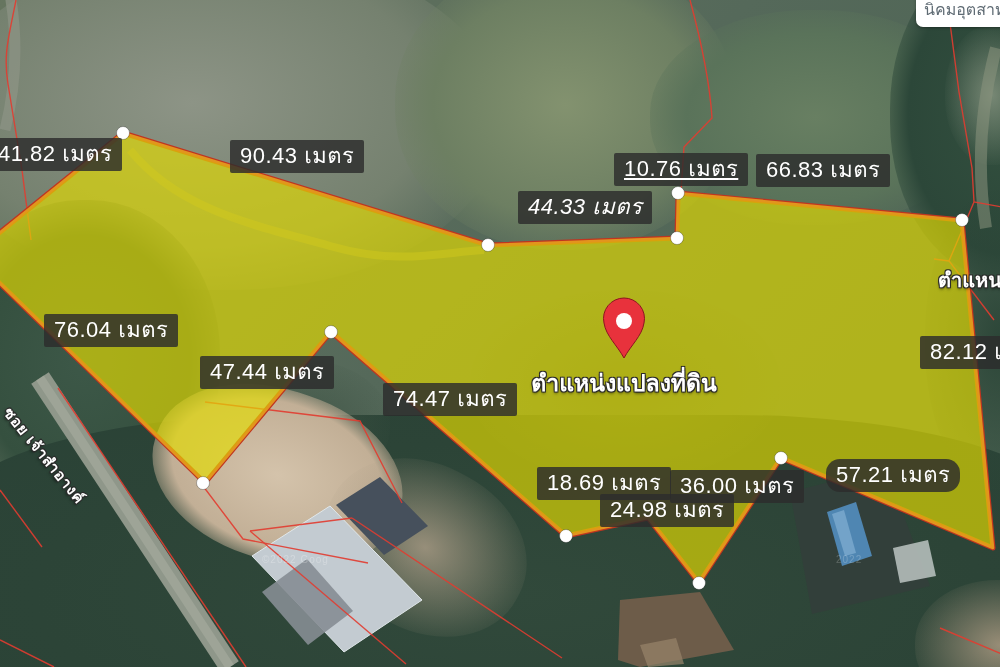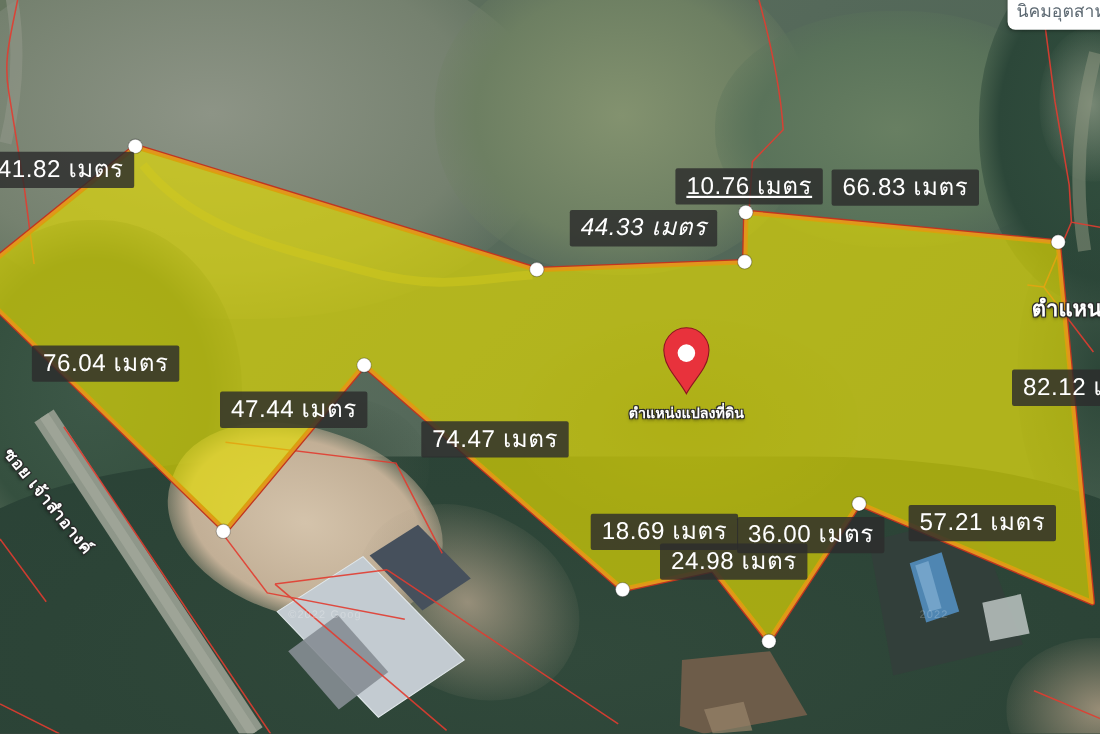--- a/index.html
+++ b/index.html
@@ -8,21 +8,21 @@
          background:linear-gradient(135deg,#66755f 0%,#55695a 45%,#47604f 100%);}
   .blob{position:absolute;border-radius:48%;}
   .svg-overlay{position:absolute;left:0;top:0;}
   .mlabel{position:absolute;background:rgba(44,44,44,.82);color:#fff;
           font-size:22px;line-height:27px;padding:2px 10px 4px;white-space:nowrap;
           border-radius:2px;letter-spacing:.5px;}
   .outlined{color:#fff;font-weight:bold;white-space:nowrap;
             text-shadow:-1px -1px 0 #2b2b2b,1px -1px 0 #2b2b2b,-1px 1px 0 #2b2b2b,
                         1px 1px 0 #2b2b2b,0 2px 3px rgba(0,0,0,.55);}
   .pin-caption{position:absolute;left:624px;top:365px;transform:translateX(-50%);
-               font-size:13px;text-align:right;}
+               font-size:23px;text-align:right;}
   .road-label{position:absolute;left:16px;top:402px;transform:rotate(51deg);
               transform-origin:0 0;font-size:15px;letter-spacing:1px;}
   .right-partial{position:absolute;left:938px;top:264px;font-size:20px;}
   .place-label{position:absolute;left:916px;top:-15px;width:110px;height:42px;
                background:#fff;border-radius:7px;box-shadow:0 1px 3px rgba(0,0,0,.35);
                color:#5e6a73;font-size:16px;padding:5px 8px;box-sizing:border-box;
                display:flex;align-items:flex-end;white-space:nowrap;overflow:hidden;}
   .watermark{position:absolute;color:rgba(255,255,255,.26);font-size:10px;
              letter-spacing:1px;white-space:nowrap;}
 </style>
@@ -97,31 +97,32 @@
       <circle cx="203" cy="483" r="6.5"></circle>
     </g>
 
     <g>
       <path d="M624,358 C617,345 606,336 604,323 A20.5,20.5 0 1 1 644,323 C642,336 631,345 624,358 Z" fill="#e8323c" stroke="#8c1420" stroke-width="1"></path>
       <circle cx="624" cy="321" r="8" fill="#ffffff"></circle>
     </g>
   </svg>
 
   <div class="mlabel" style="left:-12px;top:138px;">41.82 เมตร</div>
+  <div class="mlabel" style="left:230px;top:140px;">90.43 เมตร</div>
   <div class="mlabel" style="left:518px;top:191px;font-style:italic;">44.33 เมตร</div>
   <div class="mlabel" style="left:614px;top:153px;text-decoration:underline;">10.76 เมตร</div>
   <div class="mlabel" style="left:756px;top:154px;">66.83 เมตร</div>
-  <div class="mlabel" style="left:29px;top:314px;text-align:center;">76.04 เมตร</div>
+  <div class="mlabel" style="left:44px;top:314px;text-align:center;">76.04 เมตร</div>
   <div class="mlabel" style="left:200px;top:356px;">47.44 เมตร</div>
   <div class="mlabel" style="left:383px;top:383px;">74.47 เมตร</div>
   <div class="mlabel" style="left:920px;top:336px;">82.12 เมตร</div>
   <div class="mlabel" style="left:537px;top:467px;">18.69 เมตร</div>
   <div class="mlabel" style="left:670px;top:470px;">36.00 เมตร</div>
   <div class="mlabel" style="left:600px;top:494px;">24.98 เมตร</div>
-  <div class="mlabel" style="left:826px;top:459px;">57.21 เมตร</div>
+  <div class="mlabel" style="left:826px;top:459px;border-radius:14px;">57.21 เมตร</div>
 
   <div class="outlined pin-caption">ตำแหน่งแปลงที่ดิน</div>
   <div class="outlined road-label">ซอย เจ้าสำอางค์</div>
   <div class="outlined right-partial">ตำแหน</div>
   <div class="place-label">
     <span>นิคมอุตสาห</span>
   </div>
   <div class="watermark" style="left:262px;top:554px;">©2022 Goog</div>
   <div class="watermark" style="left:836px;top:554px;opacity:.8;">2022</div>
 

